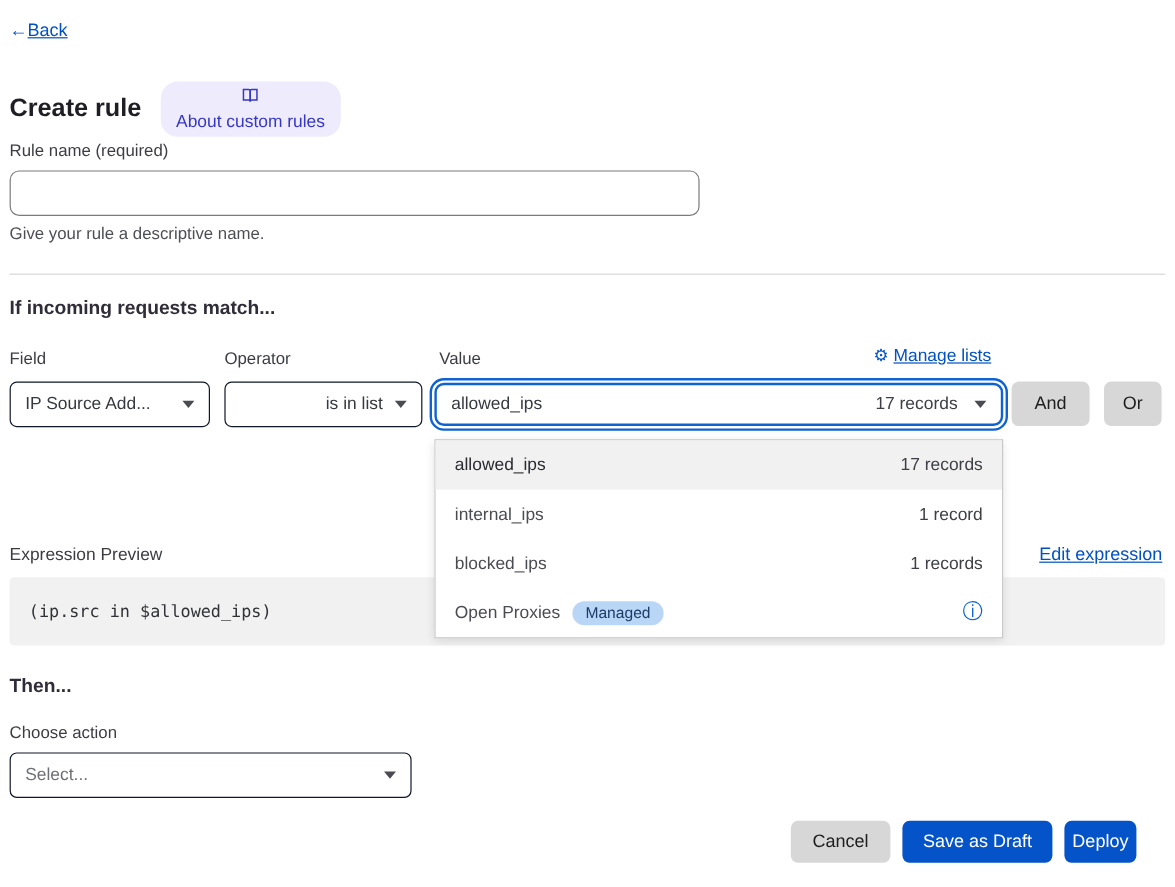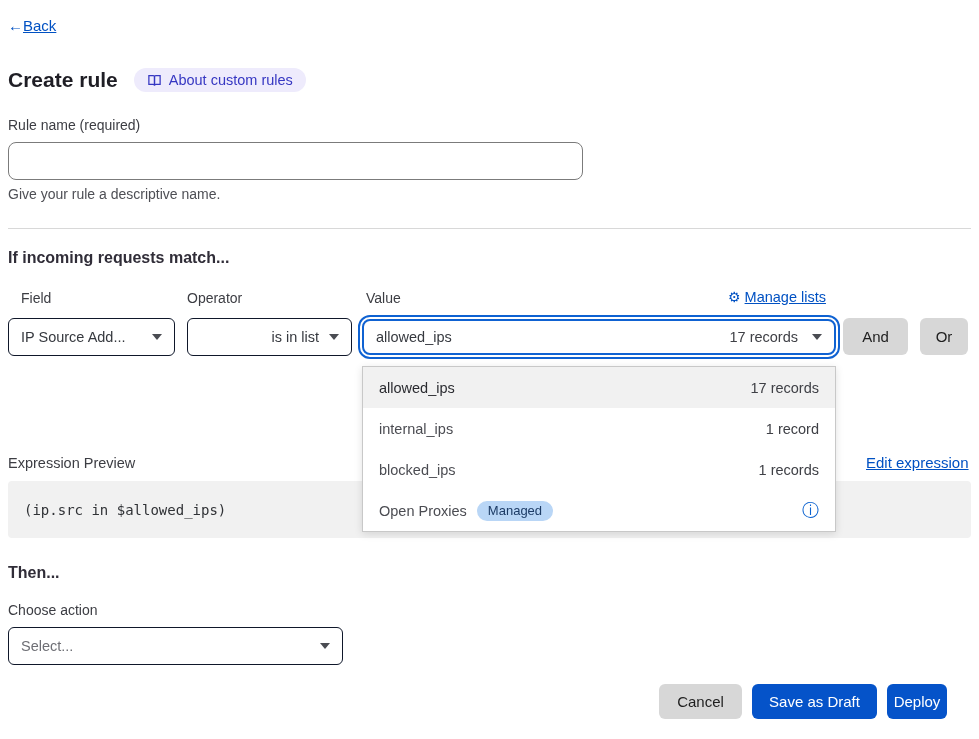--- a/index.html
+++ b/index.html
@@ -12,21 +12,21 @@
 
   
   .link { color:var(--link,#0051c3); font-size:15px; cursor:pointer; text-decoration:none; }
   .link .lnk-text { text-decoration:underline; }
 
   
   .page-title { font-size:21px; font-weight:700; color:#1f1e25; }
   .about-badge {
     display:inline-flex; align-items:center; gap:7px;
     background:var(--badge_bg,#eeebfc); color:var(--badge_text,#3637c2);
-    border-radius:14px; padding:4px 13px; font-size:14.5px; cursor:pointer;
+    border-radius:14px; padding:4px 13px; font-size:14.5px; cursor:pointer;flex-direction:column;
   }
   .about-badge svg { display:block; }
 
   
   .field-label { font-size:14px; color:#3c3d43; }
   .helper-text { font-size:14px; color:#4e4f55; }
   .text-input {
     width:575px; height:38px; border:1px solid #7b7b7b; border-radius:8px;
     font-family:"Liberation Sans",sans-serif; font-size:15px; padding:0 12px; color:#36393f;
     background:#fff; outline:none;
@@ -108,21 +108,21 @@
   </div>
 
   <label class="field-label abs" style="left:8px; top:117px;">Rule name (required)</label>
   <input class="text-input abs" style="left: 8px; top: 142px;" value="">
   <div class="helper-text abs" style="left:8px; top:186px;">Give your rule a descriptive name.</div>
 
   <div class="divider abs" style="left:8px; right:8px; top:228px;"></div>
 
   <h2 class="section-heading abs" style="left:8px; top:249px;">If incoming requests match...</h2>
 
-  <label class="field-label abs" style="left:21px; top:290px;">Field</label>
+  <label class="field-label abs" style="left:8px; top:290px;">Field</label>
   <label class="field-label abs" style="left:187px; top:290px;">Operator</label>
   <label class="field-label abs" style="left:366px; top:290px;">Value</label>
 
   <a class="link abs" style="left:728px; top:289px; font-size:14.5px;">
     <span class="gear-icon">⚙</span><span class="lnk-text">Manage lists</span>
   </a>
 
   <div class="select abs" style="left:8px; top:318px; width:167px;">
     <span>IP Source Add...</span>
     <span class="caret"></span>

